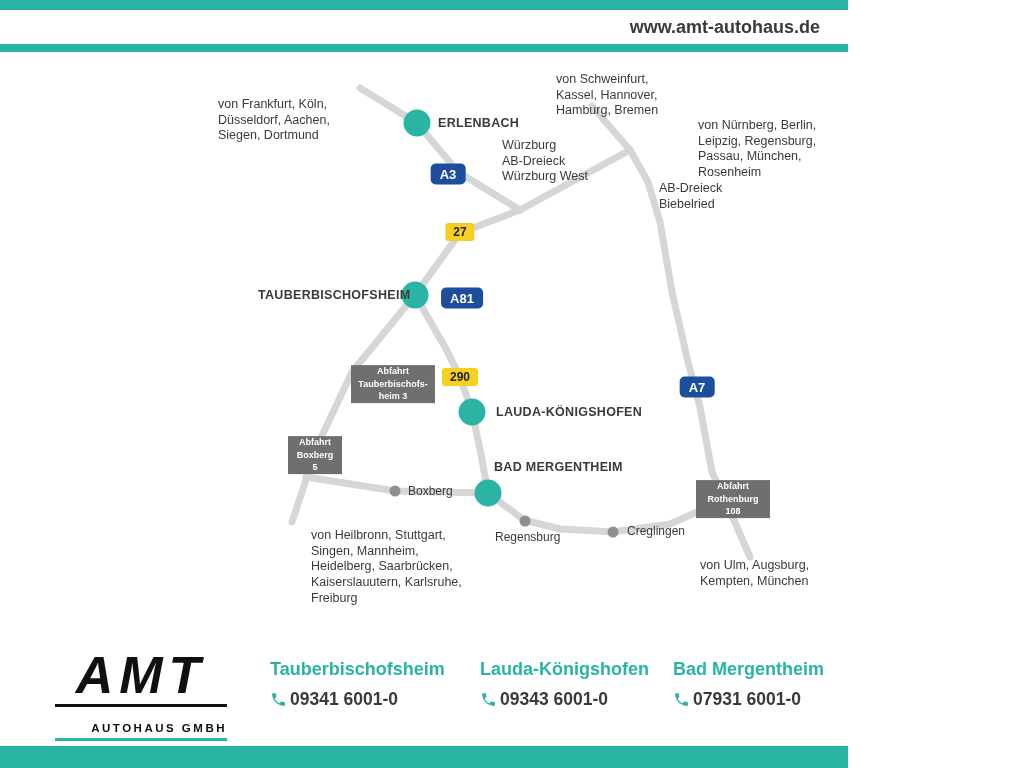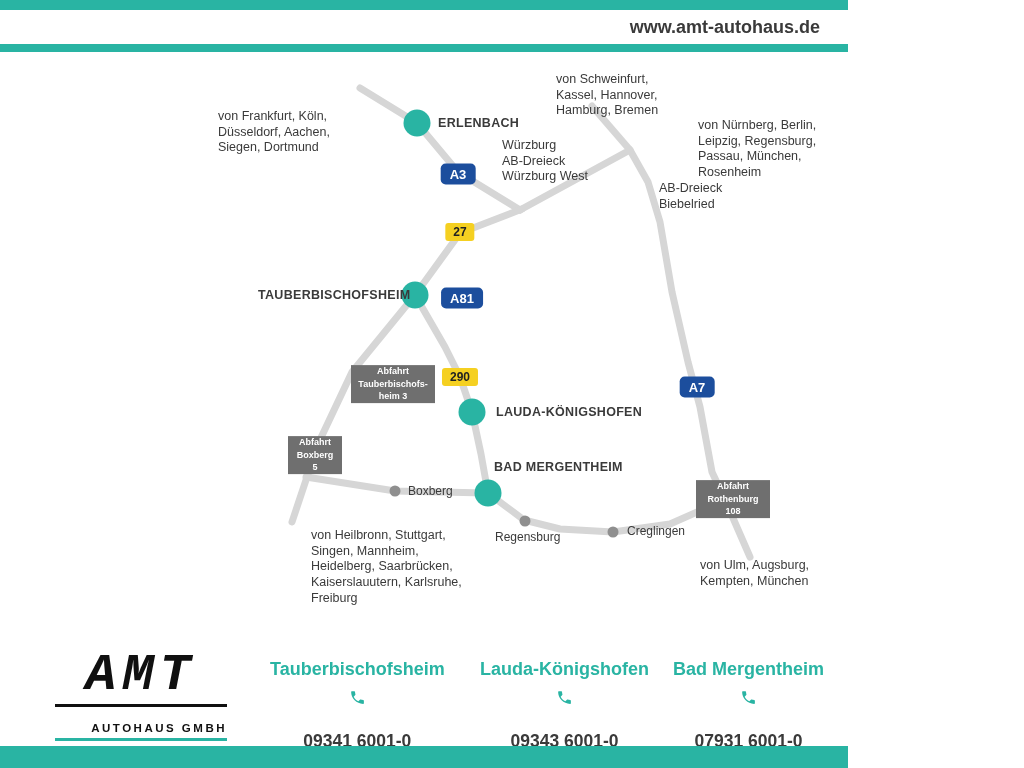--- a/index.html
+++ b/index.html
@@ -32,30 +32,30 @@
               color:#222; font-weight:bold; font-size:12px; padding:2px 8px; border-radius:3px; white-space:nowrap; }
   .exit-box { position:absolute; transform:translate(-50%,-50%); background:var(--exit-gray);
               color:#fff; font-size:9px; font-weight:bold; line-height:1.4; text-align:center;
               white-space:pre-line; padding:0 4px; }
   .town-dot { position:absolute; width:11px; height:11px; border-radius:50%;
               background:#8f8f8f; transform:translate(-50%,-50%); }
   .town-name { position:absolute; font-size:12px; color:var(--text-dark); white-space:nowrap; }
 
   .footer { position:absolute; top:645px; left:0; width:1024px; height:101px; }
   .logo { position:absolute; left:55px; top:4px; width:172px; }
-  .logo-name { font-family:Liberation Mono, monospace; font-style:italic; font-weight:bold;
+  .logo-name { font-family:Liberation Sans, sans-serif; font-style:italic; font-weight:bold;
                font-size:52px; line-height:1.02; color:#101010; letter-spacing:6px; text-align:center; }
   .logo-rule { height:3px; background:#101010; margin-top:2px; }
   .logo-rule.teal { background:var(--teal); margin-top:4px; height:3px; }
   .logo-sub { font-size:11.5px; font-weight:bold; letter-spacing:2.5px; color:#101010;
               text-align:right; margin-top:15px; }
   .contact { position:absolute; top:14px; }
   .contact-city { font-size:18px; font-weight:bold; color:var(--teal); margin-bottom:9px; }
-  .contact-phone { display:flex; align-items:center; gap:25px; font-size:17.5px;
-                   font-weight:bold; color:var(--text-dark);flex-direction:column; }
+  .contact-phone { display:flex; align-items:center; gap:3px; font-size:17.5px;
+                   font-weight:bold; color:var(--text-dark); }
   .phone-icon { width:17px; height:17px; fill:var(--teal); flex:none; }
 </style>
 </head>
 <body>
 
 <div class="page">
 
   <div class="strip" style="top:0;height:10px"></div>
 
   <div class="header">
@@ -69,21 +69,21 @@
     <svg class="roads" width="1024" height="593" viewBox="0 0 1024 593">
       <path d="M 360 36 L 417 71 L 458 120 L 520 158"></path>
       <path d="M 592 54 L 630 98 L 520 158"></path>
       <path d="M 630 98 L 648 130 L 660 170 L 672 240 L 688 310 L 700 355 L 712 420 L 726 450 L 750 505"></path>
       <path d="M 522 157 L 460 181 L 415 243 L 352 320 L 318 392 L 292 470"></path>
       <path d="M 415 243 L 445 295 L 460 325 L 472 360 L 481 402 L 488 441"></path>
       <path d="M 306 425 L 395 439 L 486 441"></path>
       <path d="M 488 441 L 524 468 L 560 477 L 613 480 L 670 472 L 722 449"></path>
     </svg>
 
-    <div class="dir" style="left:218px;top:57px">von Frankfurt, Köln,
+    <div class="dir" style="left:218px;top:45px">von Frankfurt, Köln,
 Düsseldorf, Aachen,
 Siegen, Dortmund</div>
     <div class="dir" style="left:698px;top:66px">von Nürnberg, Berlin,
 Leipzig, Regensburg,
 Passau, München,
 Rosenheim</div>
     <div class="dir" style="left:556px;top:20px">von Schweinfurt,
 Kassel, Hannover,
 Hamburg, Bremen</div>
     <div class="dir" style="left:502px;top:86px">Würzburg
@@ -104,21 +104,21 @@
 
     <div class="city-marker" style="left:415px;top:243px"></div>
     <div class="city-name" style="left:258px;top:236px">TAUBERBISCHOFSHEIM</div>
 
     <div class="city-marker" style="left:472px;top:360px"></div>
     <div class="city-name" style="left:496px;top:353px">LAUDA-KÖNIGSHOFEN</div>
 
     <div class="city-marker" style="left:488px;top:441px"></div>
     <div class="city-name" style="left:494px;top:408px">BAD MERGENTHEIM</div>
 
-    <div class="hw-badge" style="left:458px;top:122px">A3</div>
+    <div class="hw-badge" style="left:448px;top:122px">A3</div>
     <div class="hw-badge" style="left:462px;top:246px">A81</div>
     <div class="hw-badge" style="left:697px;top:335px">A7</div>
 
     <div class="rt-badge" style="left:460px;top:180px">27</div>
     <div class="rt-badge" style="left:460px;top:325px">290</div>
 
     <div class="exit-box" style="left:393px;top:332px;width:84px">Abfahrt
 Tauberbischofs-
 heim 3</div>
     <div class="exit-box" style="left:315px;top:403px;width:54px">Abfahrt

